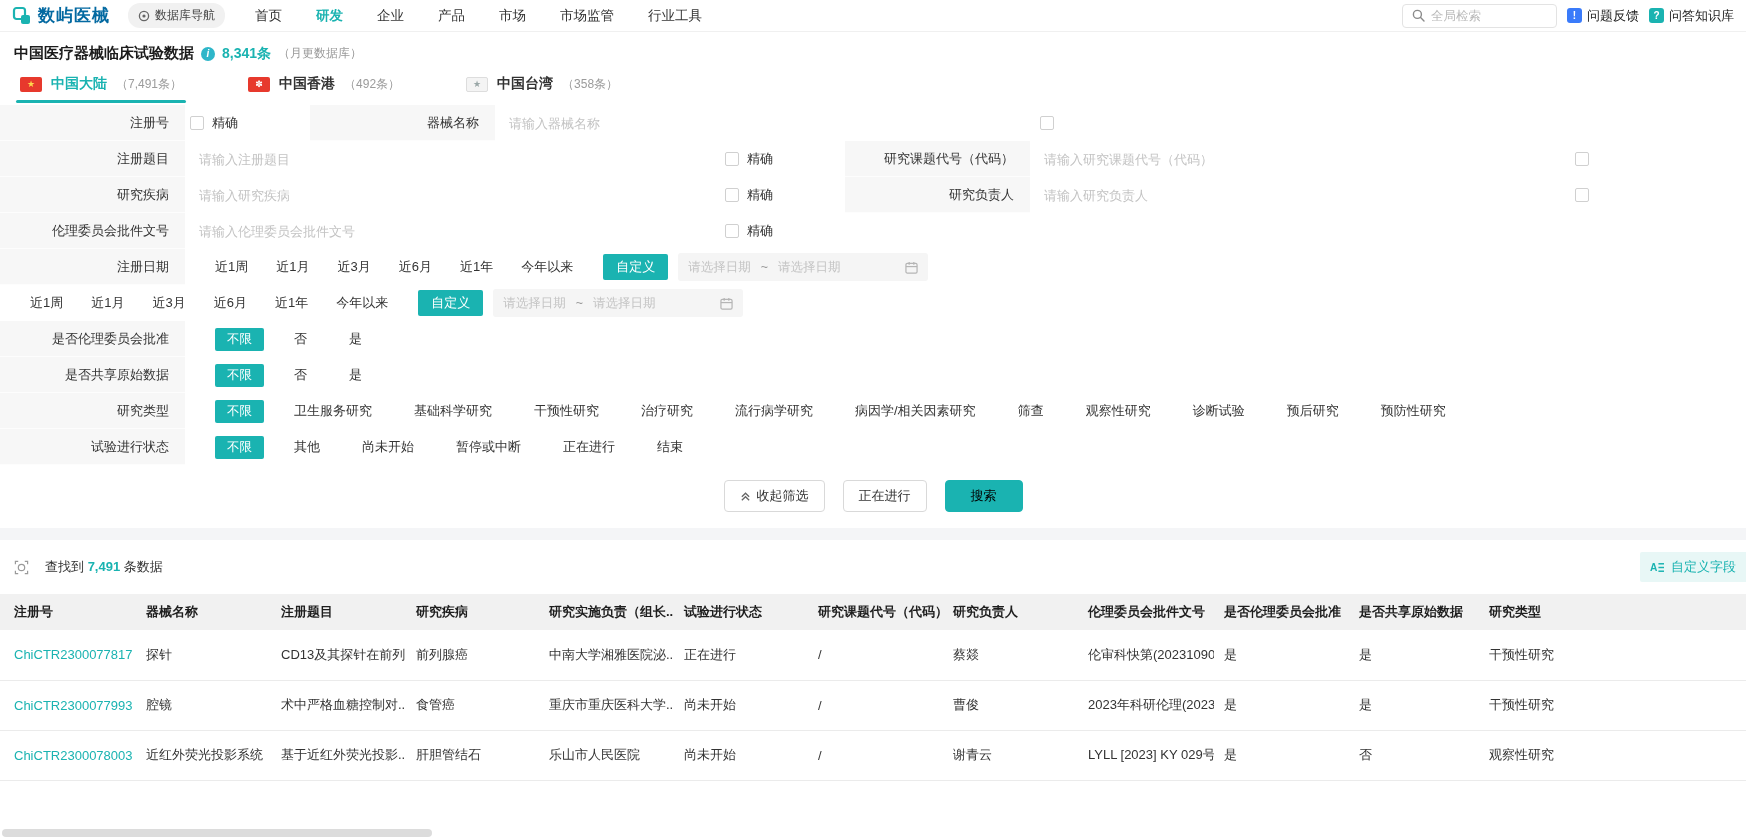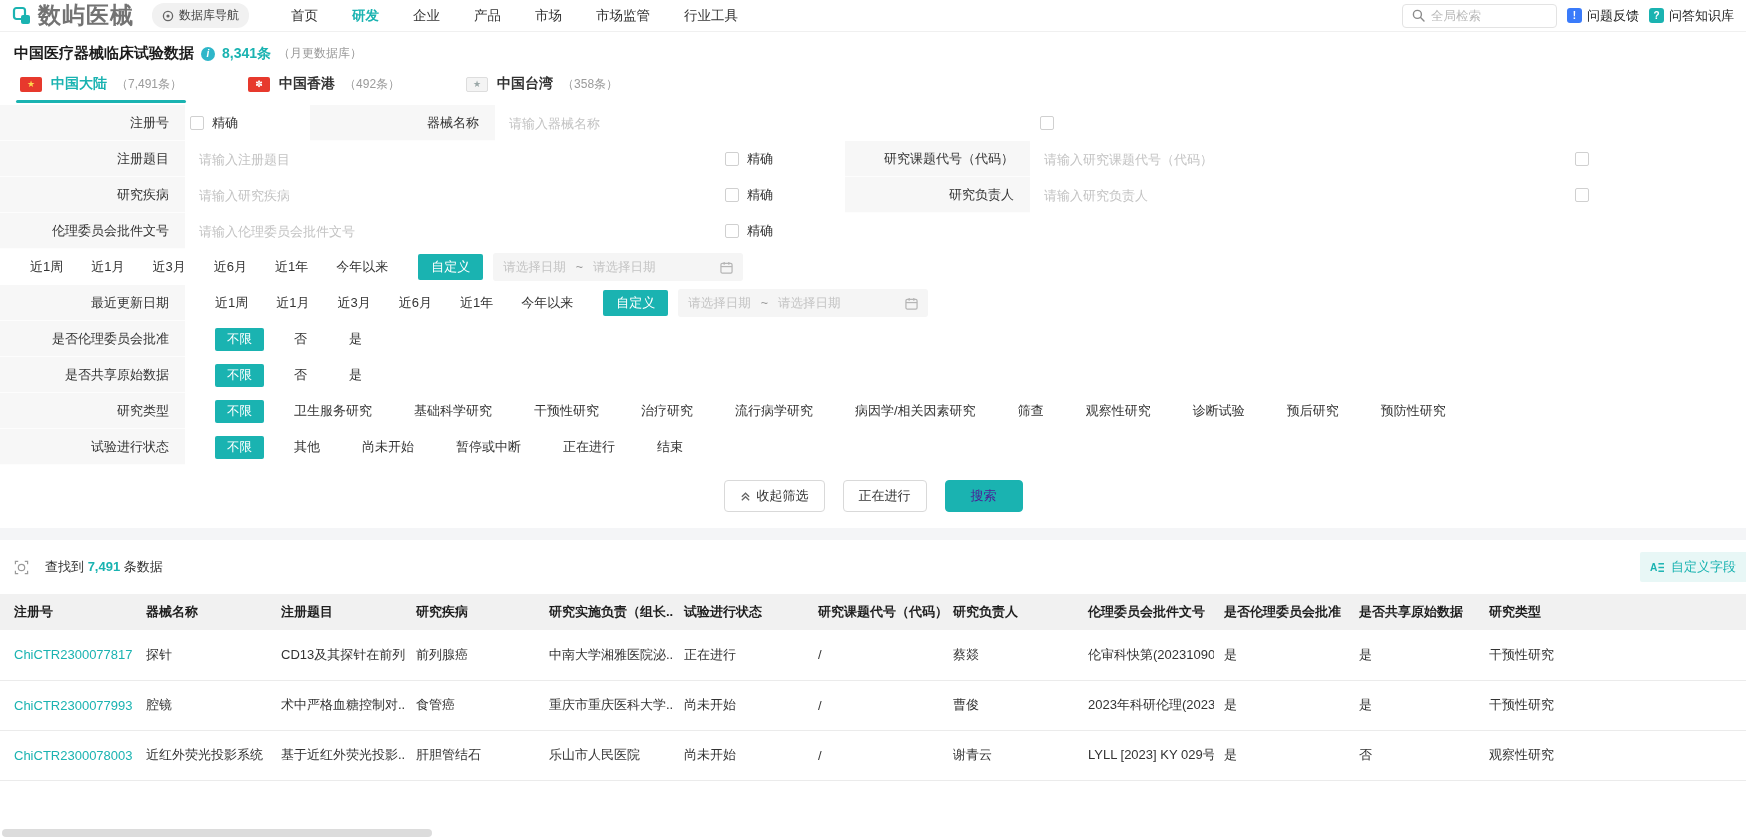--- a/index.html
+++ b/index.html
@@ -3,23 +3,23 @@
 <meta charset="utf-8">
 <style>
   :root{ --accent:#1ab3b1; --accent-light:#e8f7f6; --label-bg:#f7f7f7; --border:#ebebeb; }
   *{box-sizing:border-box;margin:0;padding:0}
   html,body{width:1746px;height:840px;overflow:hidden}
   body{font-family:"Liberation Sans","DejaVu Sans",sans-serif;font-size:13px;color:#333;background:#fff}
 
   
   .topbar{height:32px;display:flex;align-items:center;padding:0 12px;gap:10px;border-bottom:1px solid #f0f0f0}
   .logo{display:flex;align-items:center;gap:6px}
-  .logo-text{font-size:23px;font-weight:700;color:#737373;letter-spacing:1px}
+  .logo-text{font-size:17px;font-weight:700;color:#0369a1;letter-spacing:1px}
   .db-nav{display:flex;align-items:center;gap:5px;background:#f1f1f1;border-radius:12px;padding:4px 10px;font-size:12px;color:#444;margin-left:8px;cursor:pointer;white-space:nowrap}
-  .main-nav{display:flex;gap:34px;margin-left:32px;font-size:13.5px;white-space:nowrap}
+  .main-nav{display:flex;gap:34px;margin-left:20px;font-size:13.5px;white-space:nowrap}
   .nav-item{color:#333;cursor:pointer}
   .nav-item.active{color:var(--accent);font-weight:700}
   .spacer{flex:1}
   .gsearch{display:flex;align-items:center;gap:6px;border:1px solid #e3e3e3;border-radius:4px;height:24px;padding:0 9px;width:155px;background:#fff}
   .gsearch input{border:none;outline:none;width:100%;font-size:12.5px;color:#333;background:transparent}
   .gsearch input::placeholder{color:#b9b9b9}
   .top-link{display:flex;align-items:center;gap:5px;font-size:13px;color:#222;cursor:pointer;white-space:nowrap}
   .sq-icon{width:15px;height:15px;border-radius:3px;color:#fff;font-size:10px;font-weight:700;display:inline-flex;align-items:center;justify-content:center}
   .sq-blue{background:#3a7bfa}
   .sq-teal{background:var(--accent)}
@@ -59,21 +59,21 @@
   .date-range{display:flex;align-items:center;background:#f5f5f5;border-radius:3px;height:28px;padding:0 10px;gap:10px;width:250px;color:#c3c3c3;font-size:12.5px;cursor:pointer}
   .dr-ph{white-space:nowrap}
   .dr-sep{color:#999}
   .cal-icon{margin-left:auto;display:inline-flex;color:#b5b5b5}
   .chip{background:var(--accent);color:#fff;padding:3px 12px;border-radius:2px;font-size:12.5px;margin-right:30px;cursor:pointer;white-space:nowrap}
   .choice-opt{margin-right:42px;color:#333;cursor:pointer;white-space:nowrap}
 
   
   .actions{display:flex;justify-content:center;align-items:center;gap:18px;padding:15px 0 16px}
   .btn{display:inline-flex;align-items:center;gap:6px;border:1px solid #d9d9d9;border-radius:4px;background:#fff;padding:6px 15px;font-size:13px;color:#333;cursor:pointer}
-  .btn-primary{background:var(--accent);border-color:var(--accent);color:#4c1d95;padding:6px 25px}
+  .btn-primary{background:var(--accent);border-color:var(--accent);color:#000000;padding:6px 25px}
   .chev{display:inline-flex;color:#666}
 
   .divider{height:12px;background:#f4f5f7}
 
   
   .results-bar{display:flex;align-items:center;gap:16px;padding:12px 0 12px 14px}
   .scan-icon{display:inline-flex;color:#9a9a9a}
   .results-text{font-size:13px;color:#333}
   .results-count{color:var(--accent);font-weight:700}
   .custom-fields{margin-left:auto;display:flex;align-items:center;gap:6px;color:var(--accent);background:var(--accent-light);padding:6px 10px;font-size:13px;border-radius:2px 0 0 2px;cursor:pointer;white-space:nowrap}
@@ -203,20 +203,21 @@
         <div class="f-label">伦理委员会批件文号</div>
         <input class="f-input" placeholder="请输入伦理委员会批件文号" style="">
         <div class="f-exact">
           <span class="checkbox"></span>
           <span>精确</span>
         </div>
       </div>
     </div>
   <div>
       <div class="f-row">
+        <div class="f-label">注册日期</div>
         <div class="f-content">
           <span class="opt">近1周</span>
           <span class="opt">近1月</span>
           <span class="opt">近3月</span>
           <span class="opt">近6月</span>
           <span class="opt">近1年</span>
           <span class="opt">今年以来</span>
           <span class="custom-btn">自定义</span>
           <div class="date-range">
             <span class="dr-ph">请选择日期</span>
@@ -227,21 +228,20 @@
                 <rect x="1" y="2.5" width="12" height="10.5" rx="1.5" fill="none" stroke="#b5b5b5" stroke-width="1.3"></rect>
                 <line x1="1" y1="6" x2="13" y2="6" stroke="#b5b5b5" stroke-width="1.3"></line>
                 <line x1="4.5" y1="1" x2="4.5" y2="4" stroke="#b5b5b5" stroke-width="1.3"></line>
                 <line x1="9.5" y1="1" x2="9.5" y2="4" stroke="#b5b5b5" stroke-width="1.3"></line>
               </svg>
             </span>
           </div>
         </div>
       </div>
       <div class="f-row">
-        <div class="f-label">最近更新日期</div>
         <div class="f-content">
           <span class="opt">近1周</span>
           <span class="opt">近1月</span>
           <span class="opt">近3月</span>
           <span class="opt">近6月</span>
           <span class="opt">近1年</span>
           <span class="opt">今年以来</span>
           <span class="custom-btn">自定义</span>
           <div class="date-range">
             <span class="dr-ph">请选择日期</span>

